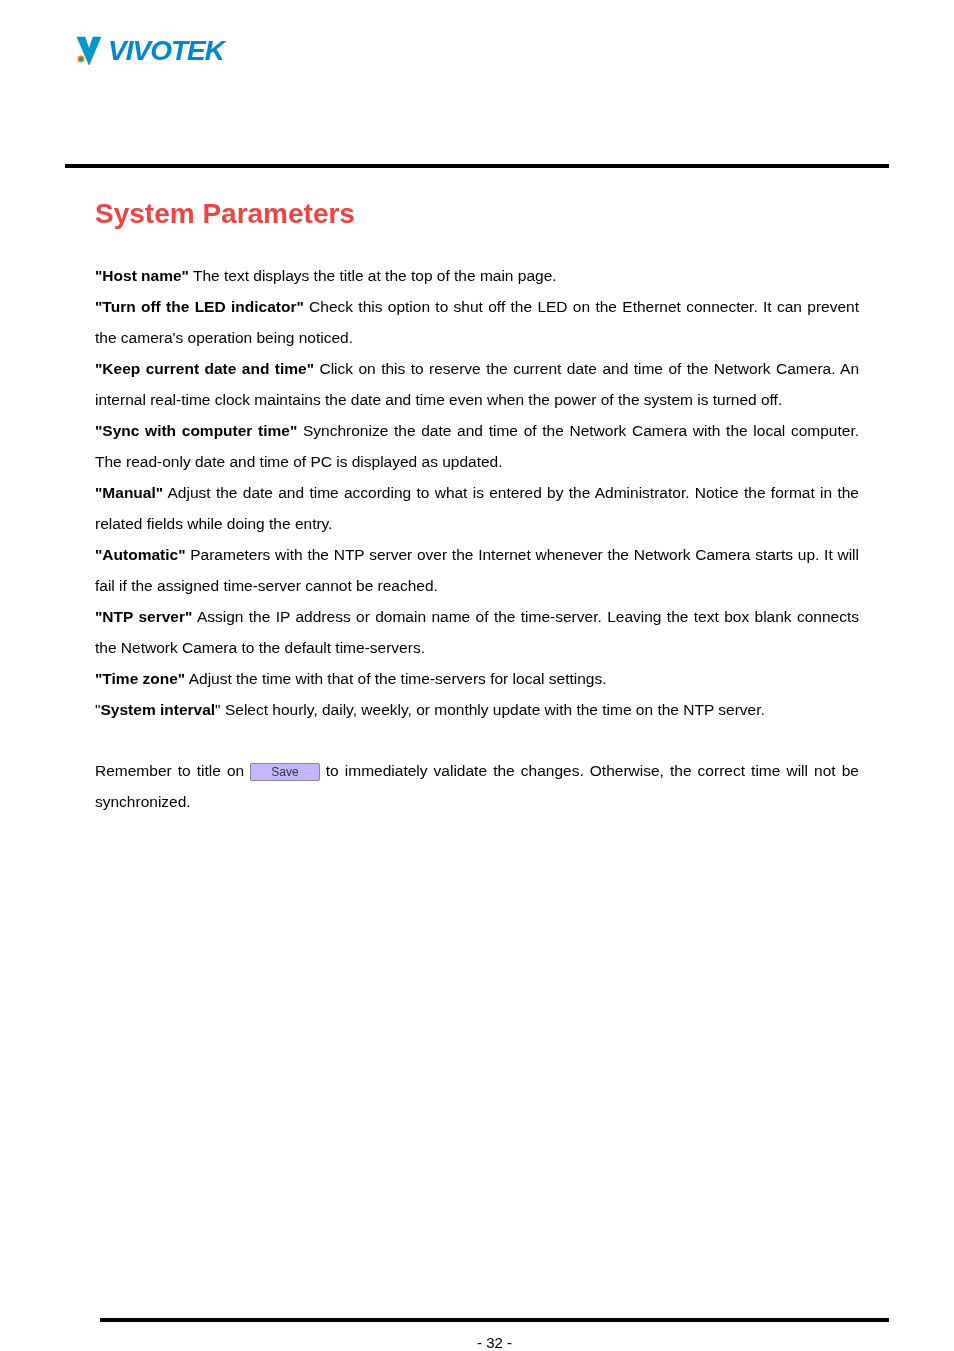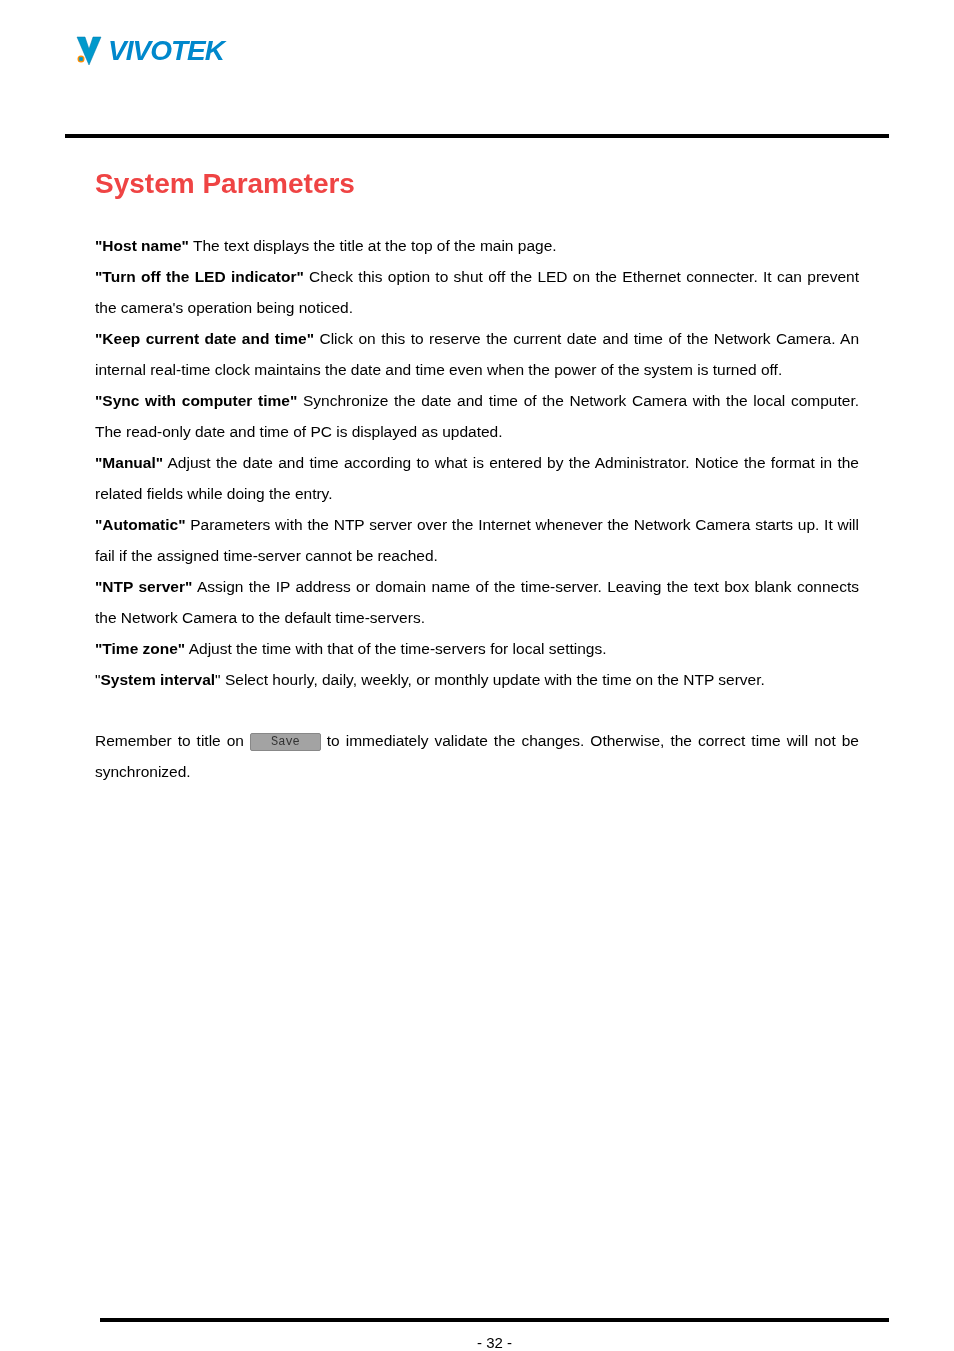--- a/index.html
+++ b/index.html
@@ -10,21 +10,21 @@
     body {
       width: 954px;
       height: 1351px;
       background: #ffffff;
       font-family: Verdana, Geneva, sans-serif;
       position: relative;
       padding: 0;
     }
     .header-area {
       padding: 35px 0 0 75px;
-      height: 134px;
+      height: 164px;
     }
     .logo {
       display: flex;
       align-items: center;
     }
     .logo-icon {
       width: 28px;
       height: 32px;
       margin-right: 5px;
     }
@@ -58,24 +58,24 @@
       font-family: Verdana, Geneva, sans-serif;
     }
     .body-text p {
       margin: 0;
     }
     .bold {
       font-weight: bold;
     }
     .save-button {
       display: inline-block;
-      background: #a3a3a3;
+      background: #c4b5fd;
       border: 1px solid #888888;
       padding: 0px 20px;
-      font-family: Liberation Mono, monospace;
+      font-family: Liberation Sans, sans-serif;
       font-size: 12px;
       color: #333333;
       border-radius: 2px;
       vertical-align: middle;
       line-height: 1.4;
     }
     .footer {
       position: absolute;
       bottom: 0;
       left: 0;

